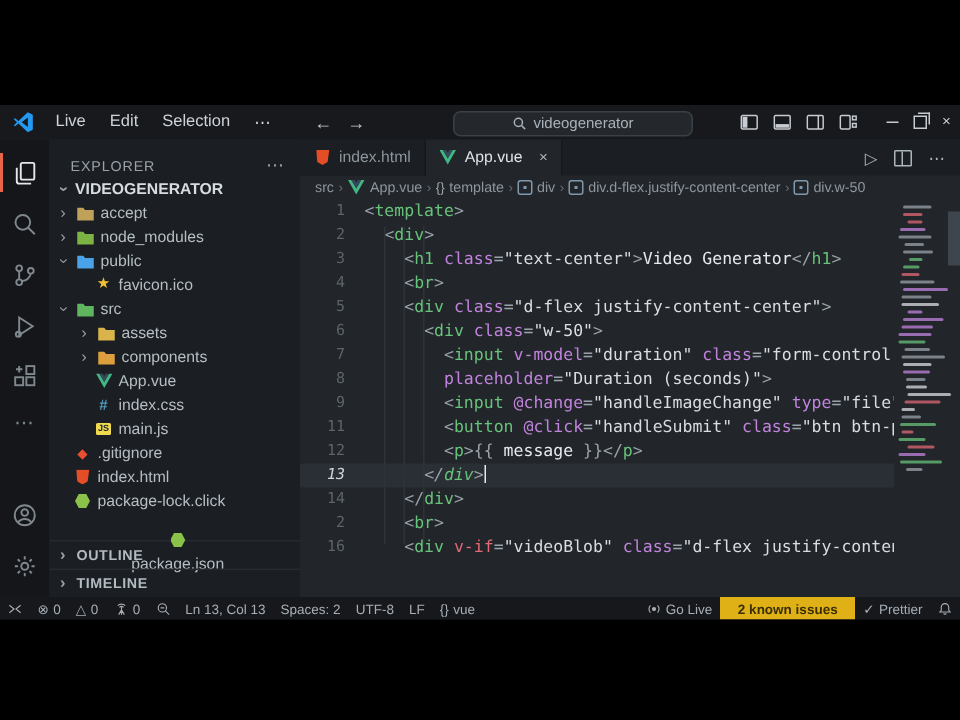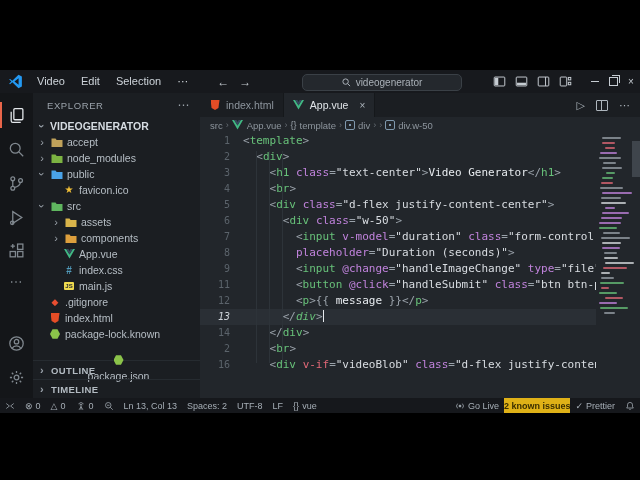--- a/index.html
+++ b/index.html
@@ -36,21 +36,21 @@
   .act-item{width:33px;height:34px;display:flex;align-items:center;justify-content:center;
             color:#80888f;position:relative;}
   .act-item.active{color:#e4e8ec;}
   .act-item.active:before{content:"";position:absolute;left:0;top:4px;bottom:4px;width:2px;
             background:#e8654a;}
   .act-bottom{margin-top:auto;display:flex;flex-direction:column;align-items:center;padding-bottom:4px;}
   .act-more{font-size:13px;letter-spacing:1px;color:#80888f;height:26px;display:flex;align-items:center;}
 
   .sidebar{width:167px;flex:0 0 167px;background:#1b1e22;display:flex;flex-direction:column;
            color:#aeb6bd;overflow:hidden;}
-  .sb-header{height:24px;display:flex;align-items:center;justify-content:space-between;
+  .sb-header{height:24px;display:flex;align-items:flex-end;justify-content:space-between;
              padding:0 10px 0 14px;font-size:9.5px;letter-spacing:.6px;color:#9aa2aa;}
   .sb-header .dots{font-size:12px;color:#9aa2aa;}
   .project-row{height:17px;display:flex;align-items:center;gap:3px;font-size:10.5px;font-weight:bold;
              color:#d6dce2;padding-left:4px;}
   .tree{font-size:10.5px;}
   .tree-row{height:16px;display:flex;align-items:center;gap:4px;color:#b6bec5;white-space:nowrap;}
   .chev{width:10px;text-align:center;color:#9aa2aa;font-size:11px;line-height:10px;flex:0 0 10px;}
   .chev.down{transform:rotate(90deg);}
   .ficon{width:12px;height:12px;display:flex;align-items:center;justify-content:center;flex:0 0 12px;}
   .sb-sections{margin-top:auto;}
@@ -90,40 +90,40 @@
   .minimap{position:absolute;top:0;right:0;width:44px;height:100%;background:#22262b;}
   .mm-inner{position:absolute;left:2px;top:4px;right:10px;}
   .mm-bar{height:2px;margin-bottom:3px;border-radius:1px;opacity:.75;}
   .scroll-slider{position:absolute;right:0;top:8px;width:8px;height:36px;background:rgba(140,150,160,.28);}
 
   
   .statusbar{height:15px;flex:0 0 15px;background:#16181c;display:flex;align-items:stretch;
              justify-content:space-between;color:#a6aeb6;font-size:9px;overflow:hidden;}
   .sb-left,.sb-right{display:flex;align-items:stretch;}
   .sb-item{display:flex;align-items:center;gap:3px;padding:0 5px;white-space:nowrap;}
-  .sb-item.badge{background:#dfb117;color:#3b2f00;font-weight:bold;padding:0 0;}
+  .sb-item.badge{background:#dfb117;color:#3b2f00;font-weight:bold;padding:0 12px;}
   .sb-glyph{font-size:9px;}
   svg{display:block;}
 </style>
 </head>
 <body>
 
 <div class="stage">
   <div class="letterbox lb-top"></div>
 
   <div class="vswin">
 
     <div class="titlebar">
       <span class="vslogo">
         <svg width="15" height="15" viewBox="0 0 16 16">
           <path fill="#2499f2" d="M11.2 0.9 L4.6 7.1 L2.2 5.2 L1.2 5.7 L3.5 8 L1.2 10.3 L2.2 10.8 L4.6 8.9 L11.2 15.1 L14.8 13.4 V2.6 Z M11.3 4.6 V11.4 L6.9 8 Z"></path>
         </svg>
       </span>
       <nav class="menus" id="menus">
-          <span class="menu-item">Video</span>
+          <span class="menu-item">Live</span>
           <span class="menu-item">Edit</span>
           <span class="menu-item">Selection</span>
           <span class="menu-item">⋯</span>
         </nav>
       <div class="nav-arrows">
         <span>←</span>
         <span>→</span>
       </div>
       <div class="searchbox">
         <svg width="9" height="9" viewBox="0 0 10 10">
@@ -331,21 +331,21 @@
               <span class="ficon">
                 <span style="display:inline-block;width:9px;height:10px;background:#e44d26;clip-path:polygon(0 0,100% 0,88% 80%,50% 100%,12% 80%)"></span>
               </span>
               <span>index.html</span>
             </div>
             <div class="tree-row" style="padding-left: 4px;">
               <span style="width: 8px; flex: 0 0 8px;"></span>
               <span class="ficon">
                 <span style="display:inline-block;width:10px;height:10px;background:#8bc34a;clip-path:polygon(25% 3%,75% 3%,100% 50%,75% 97%,25% 97%,0 50%)"></span>
               </span>
-              <span>package-lock.known</span>
+              <span>package-lock.click</span>
             </div>
             <div class="tree-row" style="padding-left: 4px; flex-direction: column;">
               <span style="width: 8px; flex: 0 0 8px;"></span>
               <span class="ficon">
                 <span style="display:inline-block;width:10px;height:10px;background:#8bc34a;clip-path:polygon(25% 3%,75% 3%,100% 50%,75% 97%,25% 97%,0 50%)"></span>
               </span>
               <span>package.json</span>
             </div>
           </div>
         <div class="sb-sections" id="sections">
@@ -402,20 +402,24 @@
             <span class="crumb">
               <span class="braces-glyph">{}</span>
               <span>template</span>
             </span>
             <span class="crumb-sep">›</span>
             <span class="crumb">
               <span class="sym-icon"></span>
               <span>div</span>
             </span>
             <span class="crumb-sep">›</span>
+            <span class="crumb">
+              <span class="sym-icon"></span>
+              <span>div.d-flex.justify-content-center</span>
+            </span>
             <span class="crumb-sep">›</span>
             <span class="crumb">
               <span class="sym-icon"></span>
               <span>div.w-50</span>
             </span>
           </div>
         <div class="code-area" id="codearea">
           <div id="codelines">
               <div class="code-line"><span class="ln">1</span><span class="ltext"><span class="tk-p">&lt;</span><span class="tk-t">template</span><span class="tk-p">&gt;</span></span></div>
               <div class="code-line"><span class="ln">2</span><span class="ltext"><span class="tk-w">  </span><span class="tk-p">&lt;</span><span class="tk-t">div</span><span class="tk-p">&gt;</span></span></div>

